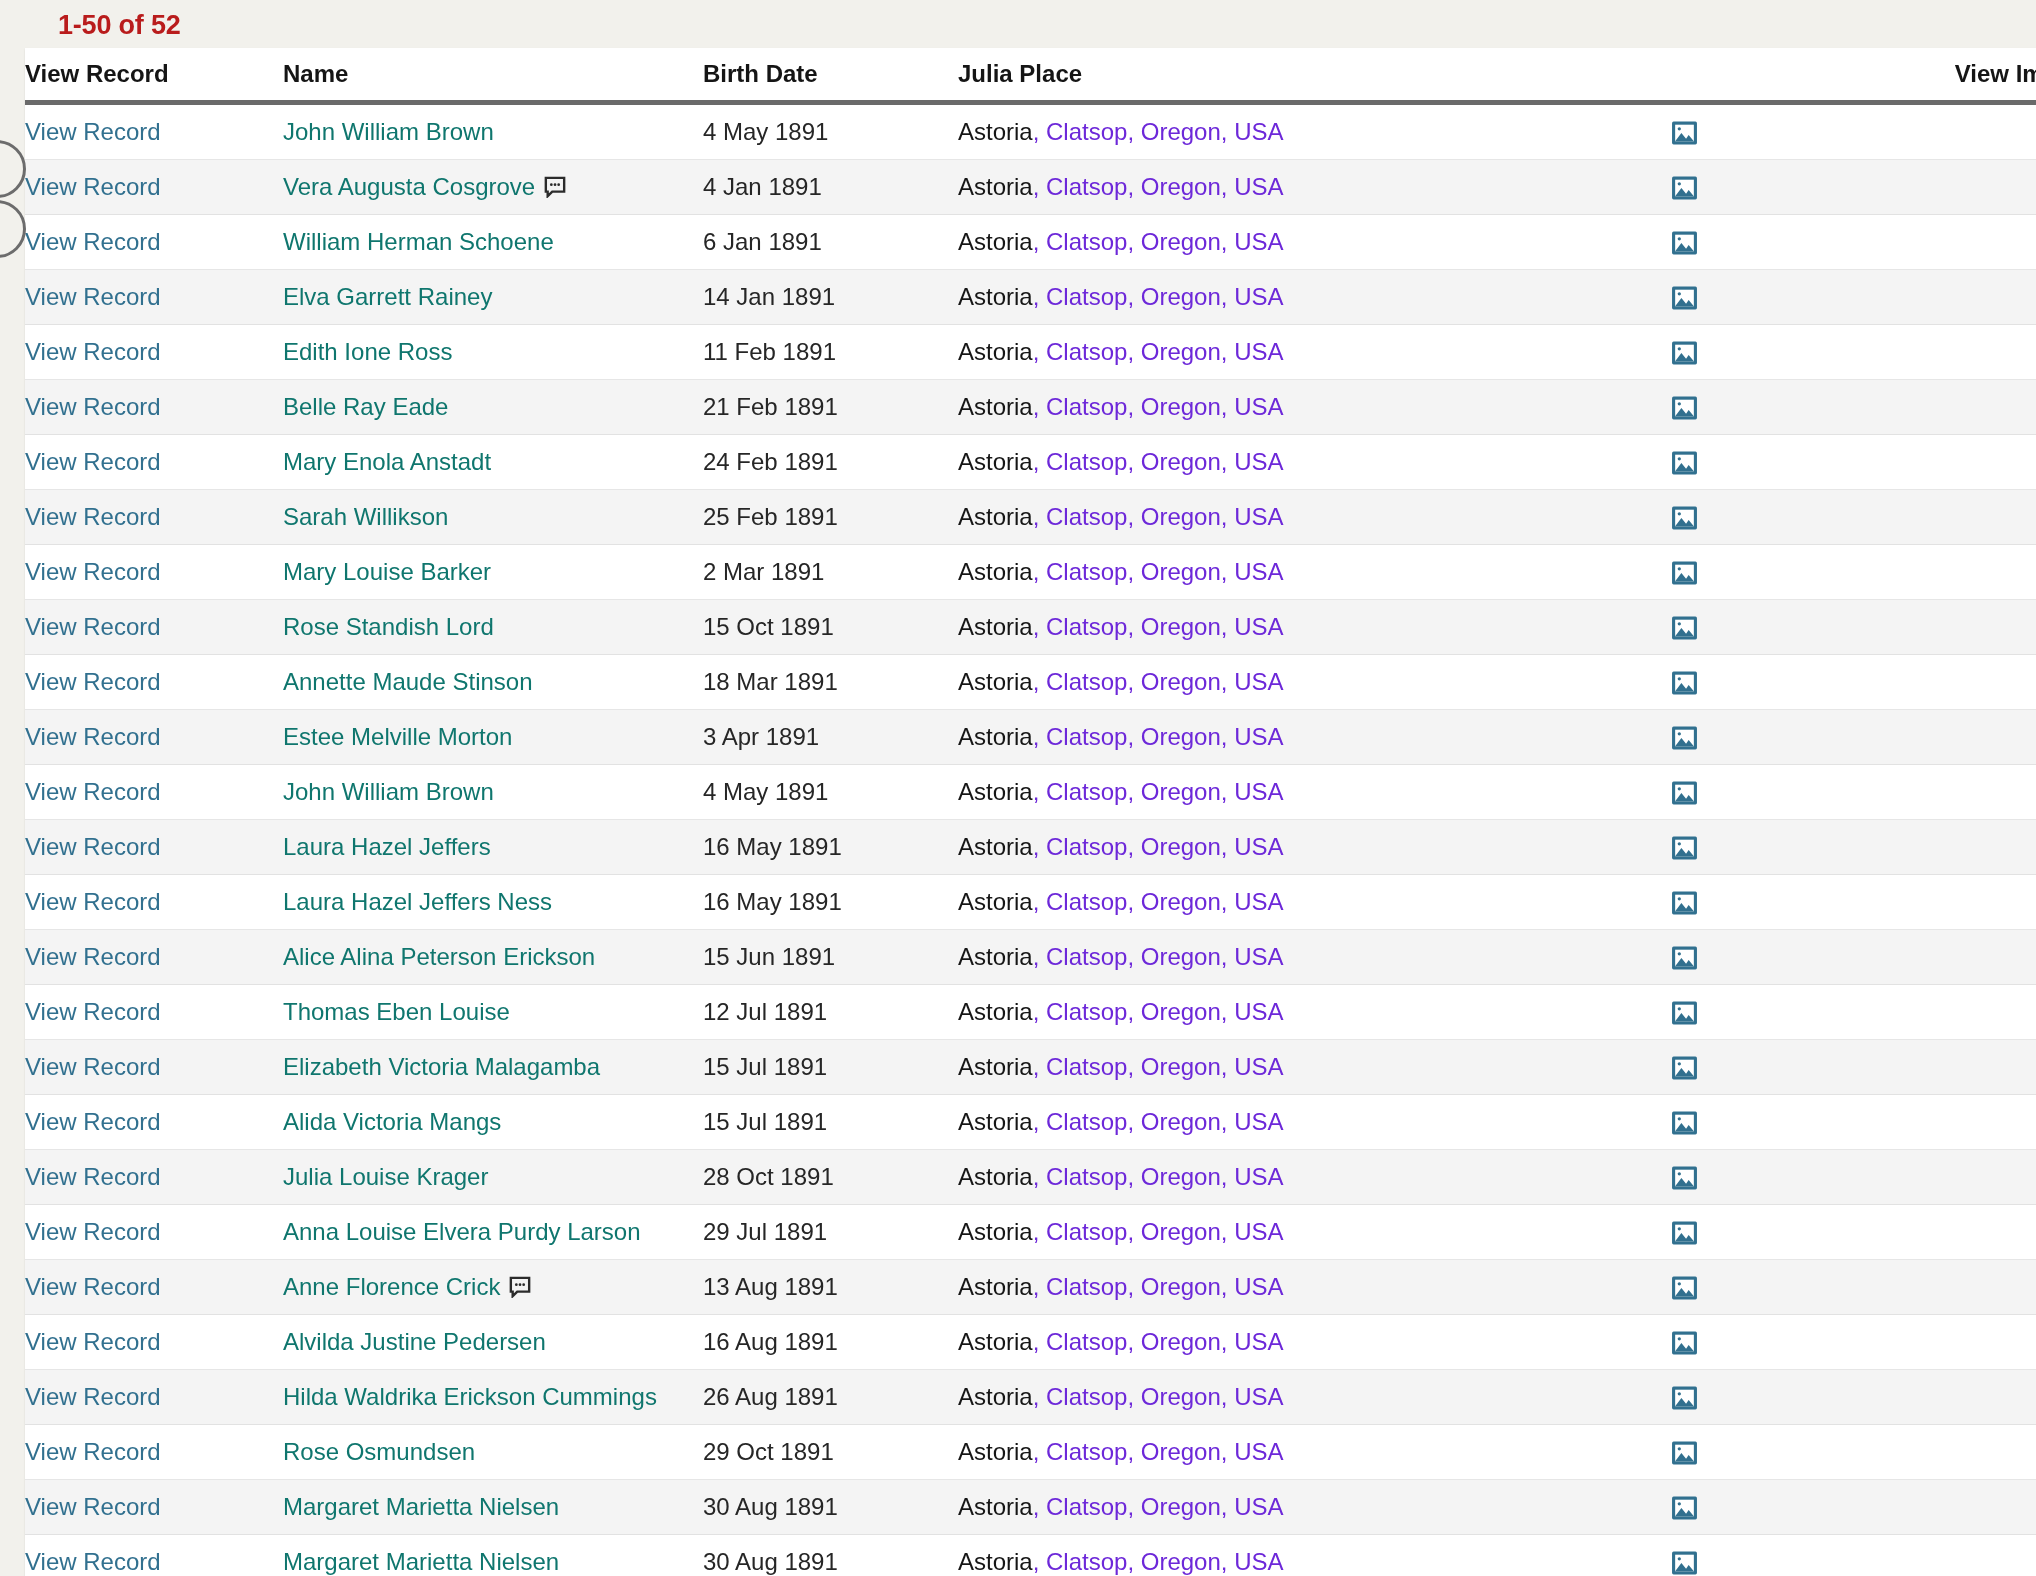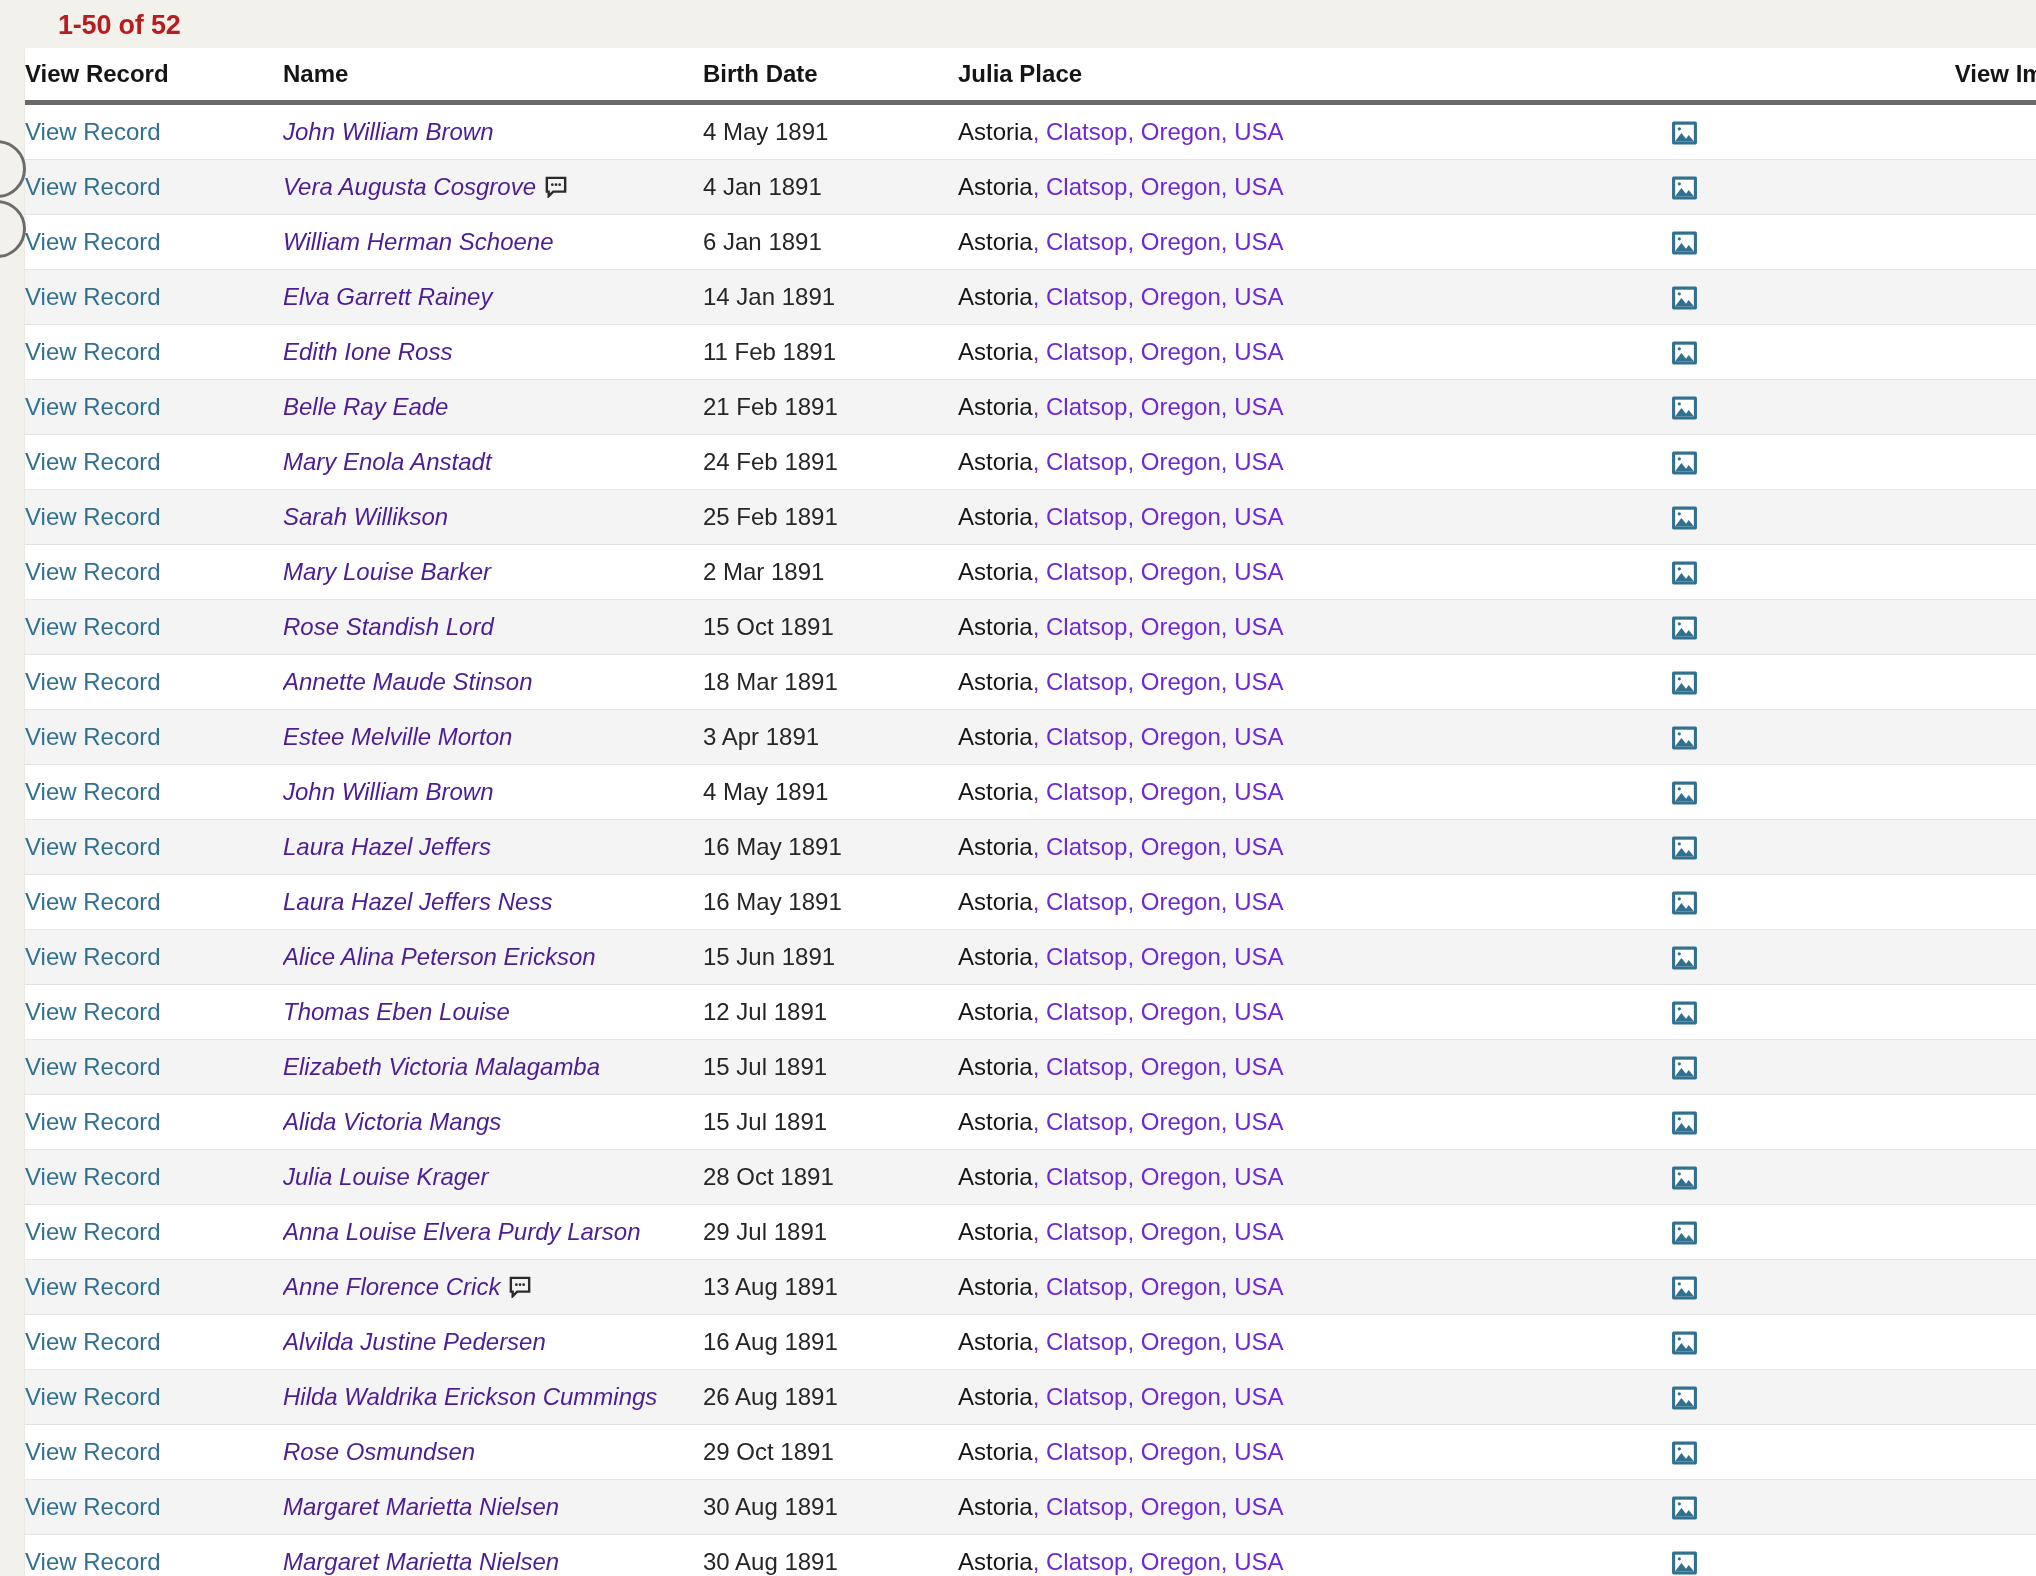--- a/index.html
+++ b/index.html
@@ -105,21 +105,21 @@
     white-space: nowrap;
     overflow: hidden;
   }
   tbody tr.odd td { border-bottom: 1px solid #e2e2e2; }
 
   td.td-view a {
     color: #31708f;
     text-decoration: none;
     font-size: 24px;
   }
-  td.td-name .name-text { color: #4c1d95; font-style: italic; }
+  td.td-name .name-text { color: #0f766e; }
   td.td-place .place-city {
     font-weight: normal;
     color: #161616;
   }
   td.td-place .place-rest { color: #6d28d9; }
 
   td.td-image {
     text-align: right;
     padding-right: 0;
   }

